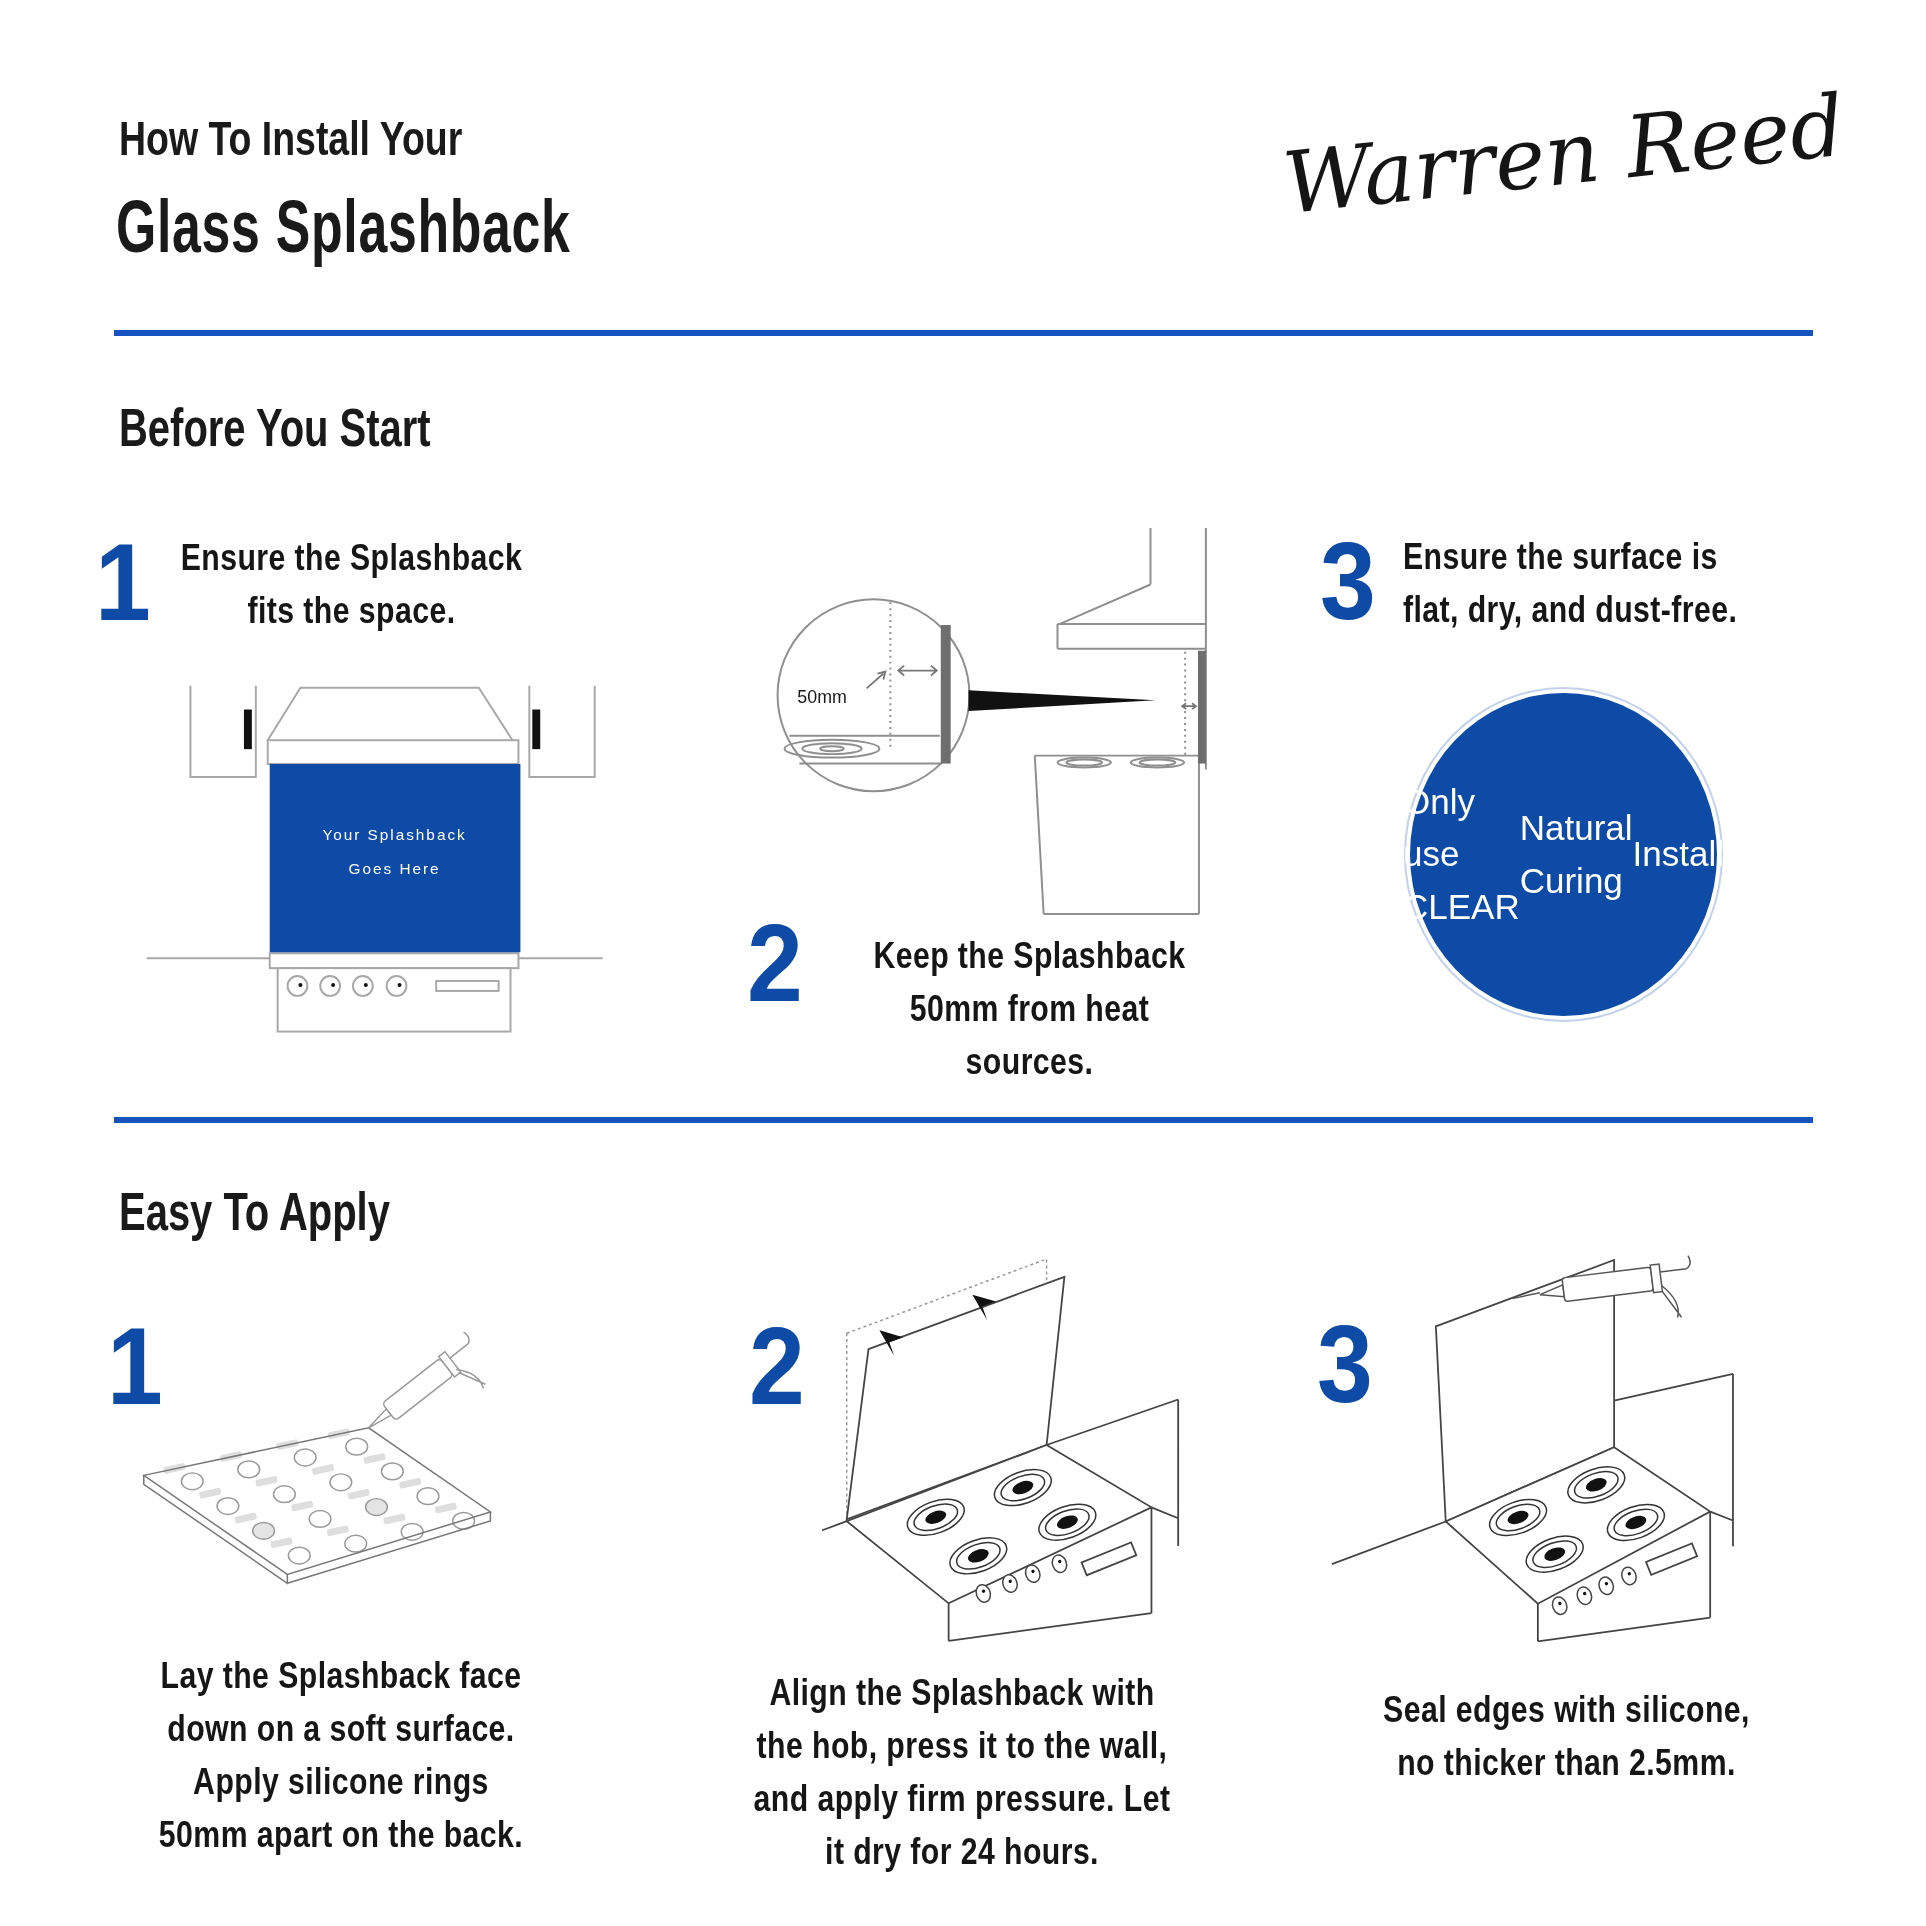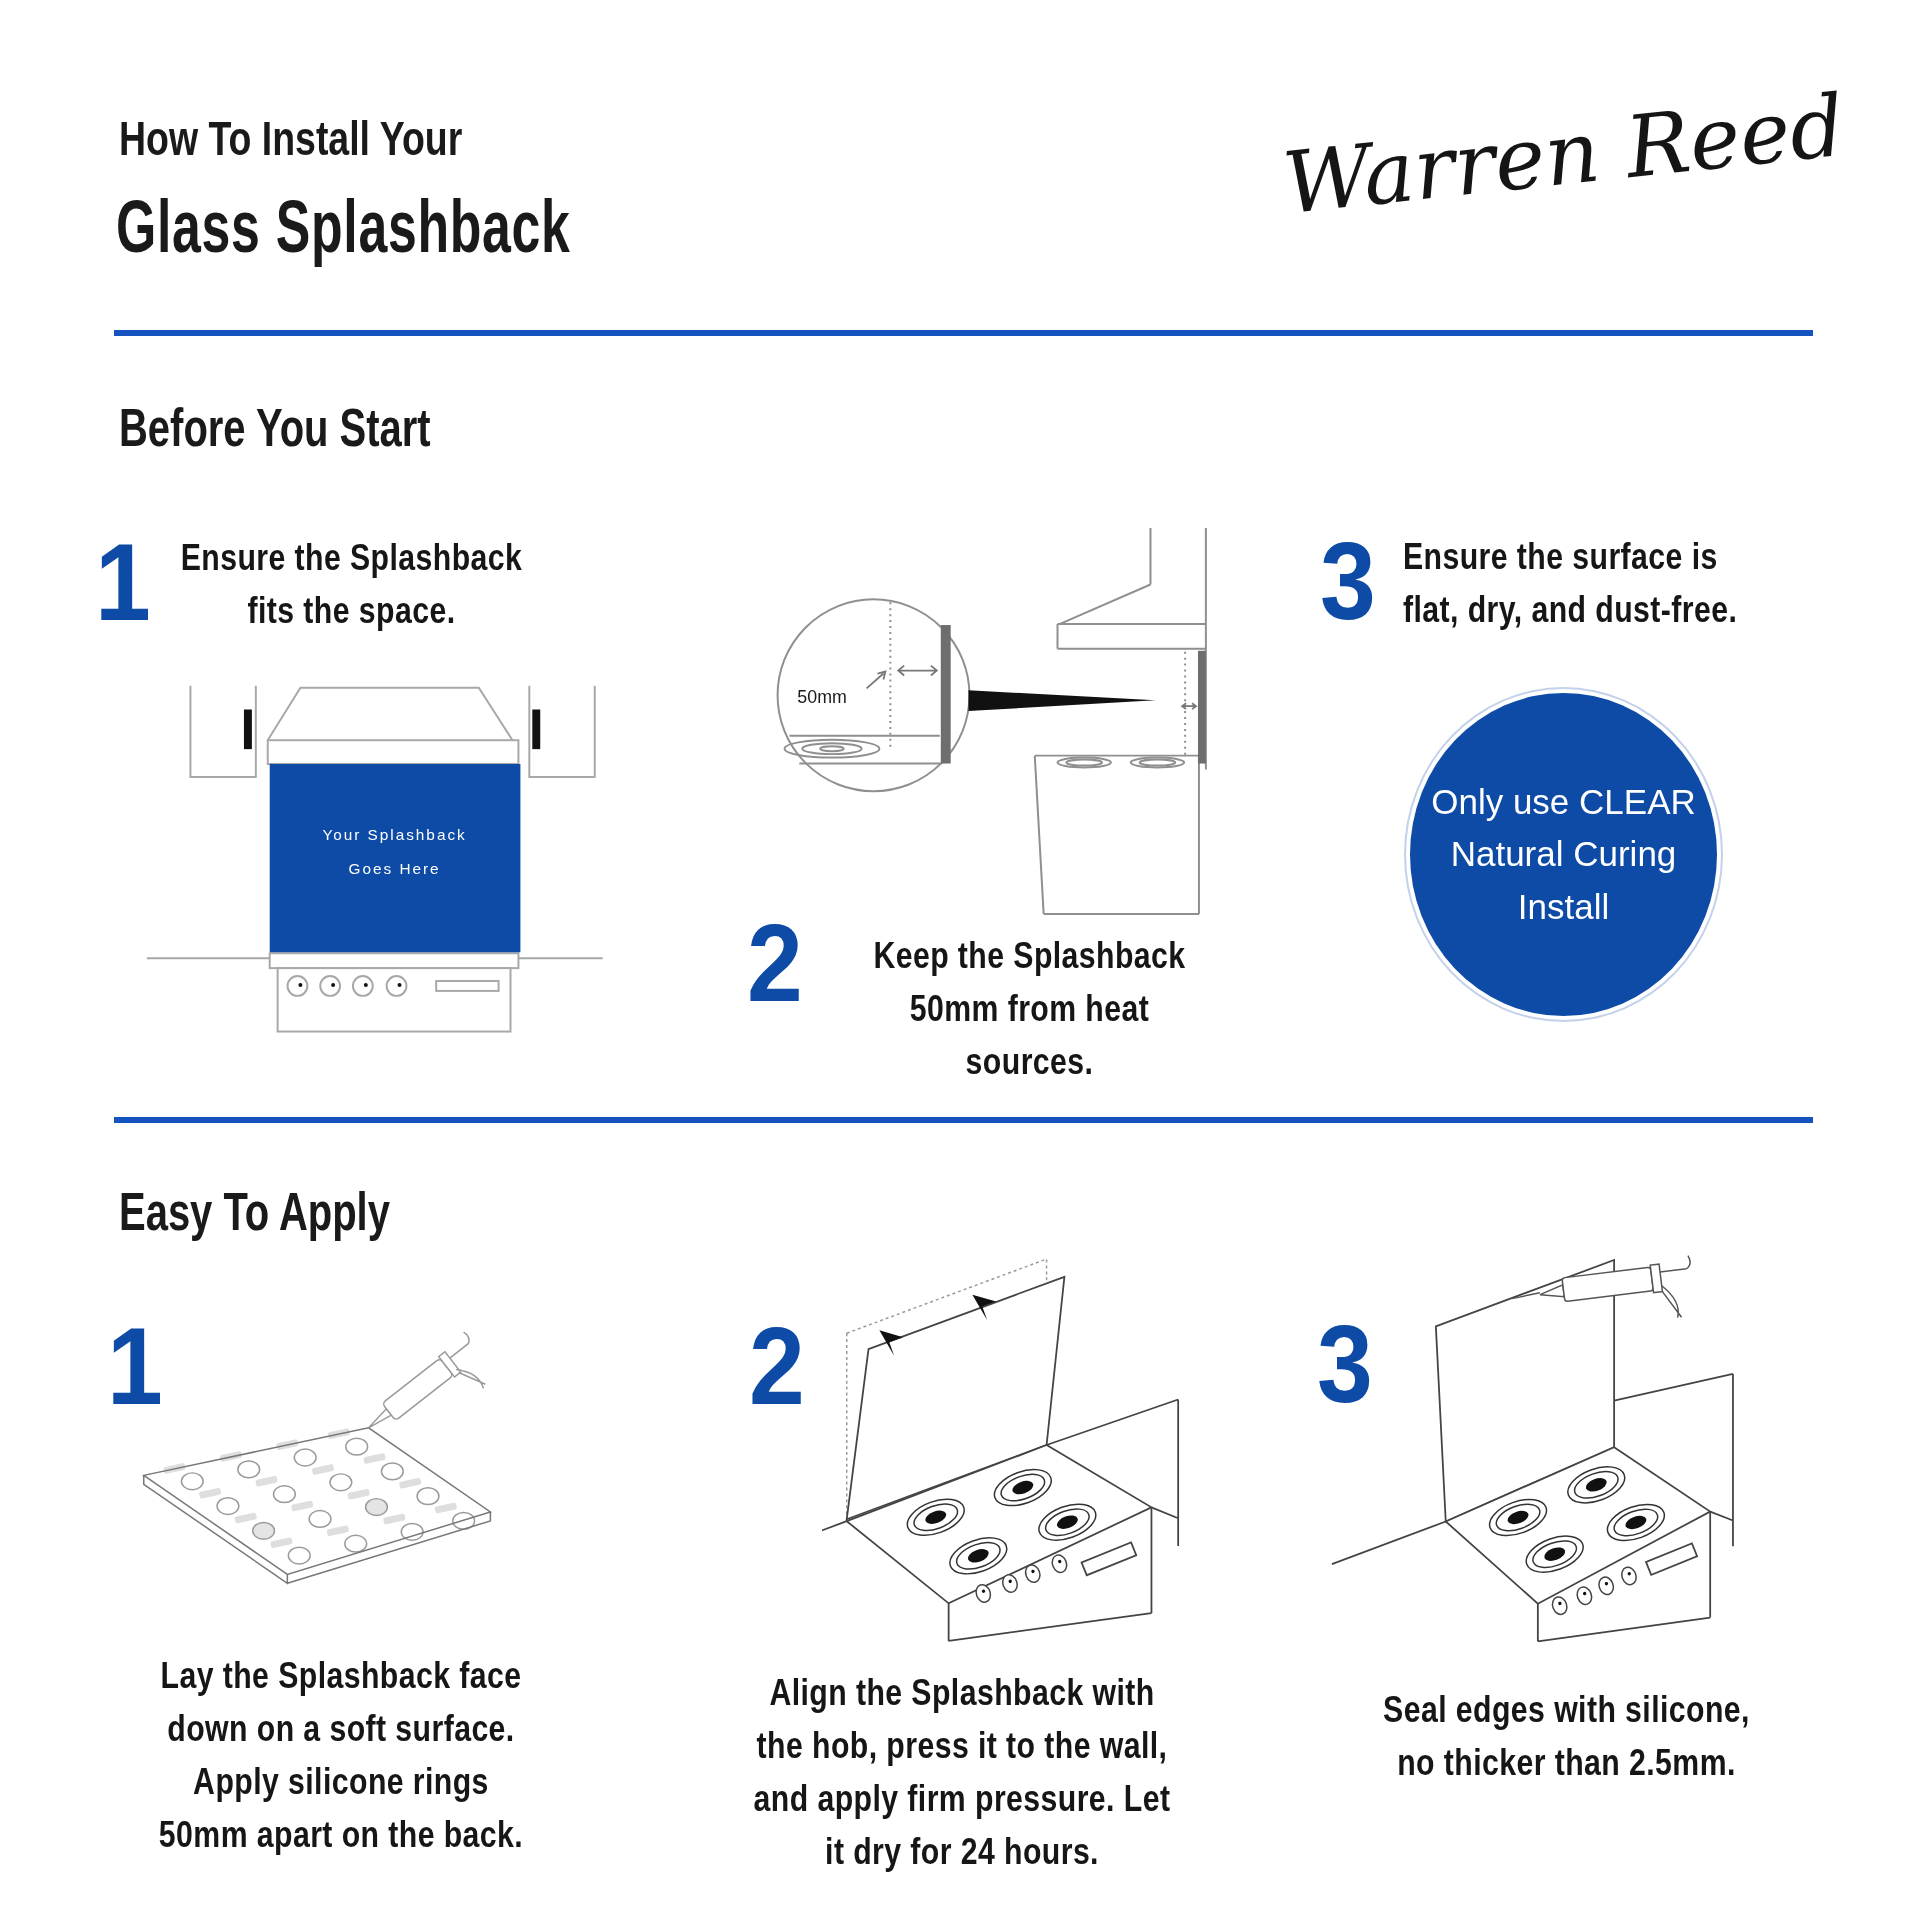--- a/index.html
+++ b/index.html
@@ -9,21 +9,21 @@
   .title2{left:116px;top:184px;font-size:74px;font-weight:700;letter-spacing:1px;transform:scaleX(.70);transform-origin:left top;white-space:nowrap;}
   .logo{left:1277px;top:87px;width:574px;height:218px;}
   .logo-script{font-family:"DejaVu Serif",serif;font-style:italic;font-size:85px;color:#151515;text-align:center;transform:rotate(-6deg);transform-origin:center;line-height:1.6;}
   .logo-sub{font-size:23px;letter-spacing:11px;color:#2a2a2a;text-align:right;padding-right:71px;margin-top:-32px;}
   .divider{left:114px;width:1699px;height:6px;background:#1553BE;}
   .h2{font-size:54px;font-weight:700;transform:scaleX(.74);transform-origin:left top;white-space:nowrap;}
   .num{font-size:109px;font-weight:700;color:#0D4BA6;line-height:1;transform:scaleX(.92);transform-origin:left top;}
   .step-text{font-size:36px;font-weight:700;line-height:1.47;letter-spacing:0.5px;color:#161616;transform:scaleX(.84);}
   .center{text-align:center;transform-origin:center top;}
   .leftal{text-align:left;transform-origin:left top;}
-  .note-circle{left:1410px;top:693px;width:307px;height:323px;border-radius:50%;background:#0D4BA6;color:#ffffff;display:flex;flex-direction:column;justify-content:center;align-items:center;font-size:35px;line-height:1.5;box-shadow:0 0 0 4px #ffffff,0 0 0 6px #c3d1ea;}
+  .note-circle{left:1410px;top:693px;width:307px;height:323px;border-radius:50%;background:#0D4BA6;color:#ffffff;display:flex;flex-direction:row;justify-content:center;align-items:center;font-size:35px;line-height:1.5;box-shadow:0 0 0 4px #ffffff,0 0 0 6px #c3d1ea;}
   svg text{font-family:"Liberation Sans",sans-serif;}
 </style>
 </head>
 <body>
 
 <div class="title1 abs">How To Install Your</div>
 <div class="title2 abs">Glass Splashback</div>
 
 <div class="logo abs">
   <div class="logo-script">Warren Reed</div>

